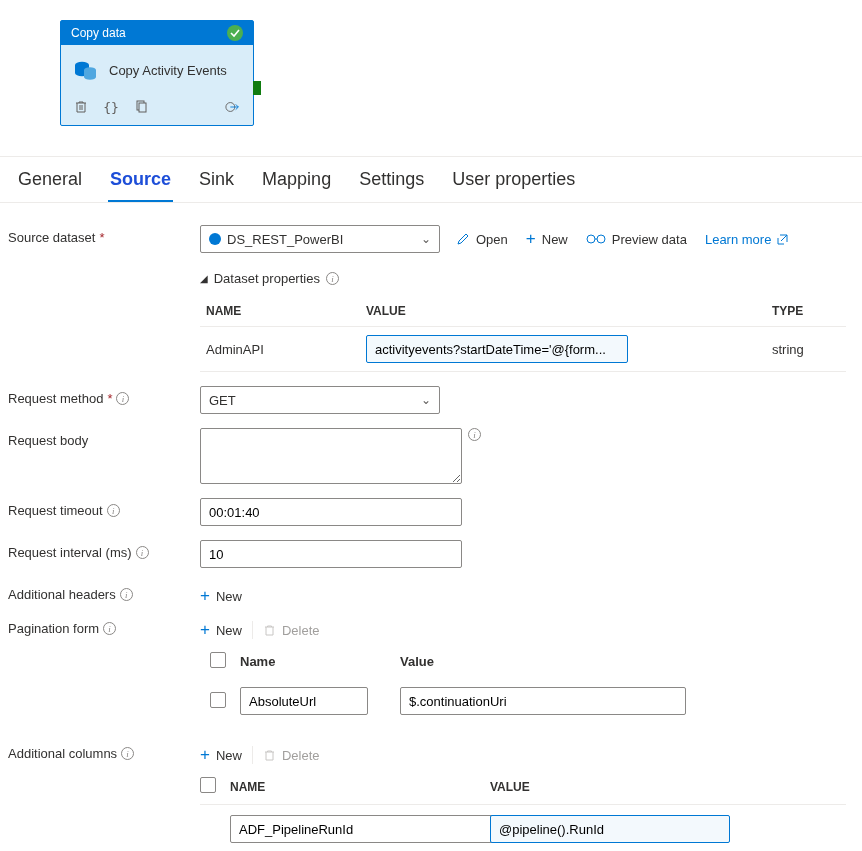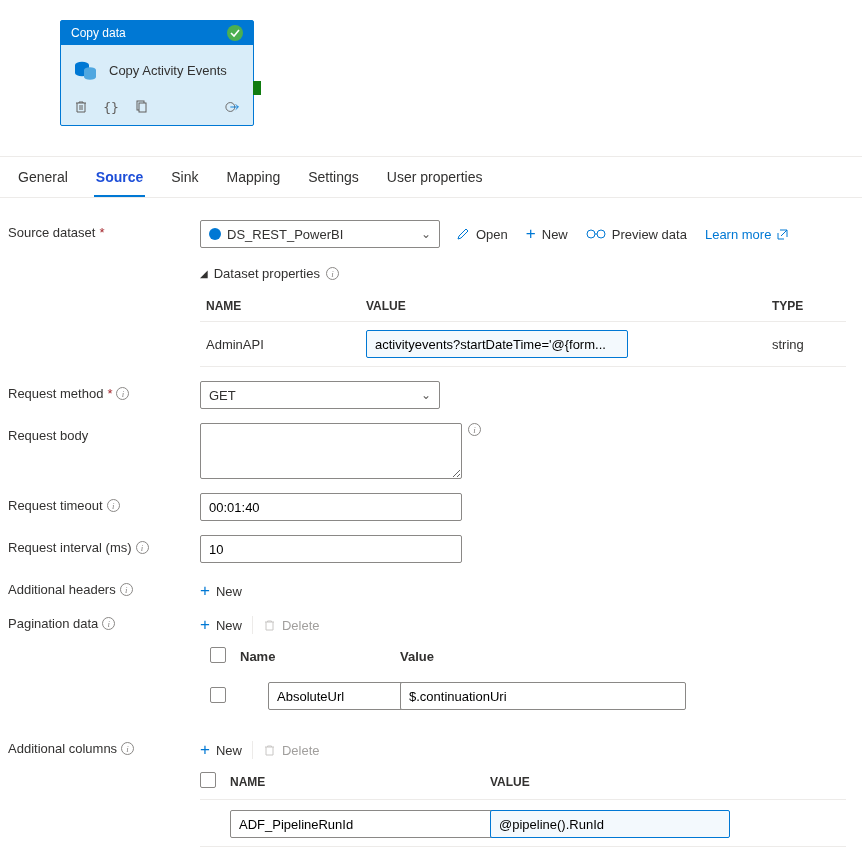--- a/index.html
+++ b/index.html
@@ -14,21 +14,21 @@
   .activity-icon { width: 26px; height: 26px; display:flex; align-items:center; justify-content:center; }
   .activity-title { font-size: 13px; color: #323130; }
   .activity-footer { display: flex; gap: 14px; padding: 8px 12px 10px 12px; align-items: center; }
   .foot-icon { width: 16px; height: 16px; color: #605e5c; display:flex; align-items:center; justify-content:center; }
   .activity-output { position: absolute; right: -8px; top: 60px; width: 8px; height: 14px; background: #107c10; }
   
   .divider { border: none; border-top: 1px solid #edebe9; margin: 0; }
   
   
   .tabs { display: flex; gap: 24px; padding: 0 16px; border-bottom: 1px solid #edebe9; }
-  .tab { padding: 12px 2px 10px 2px; font-size: 14px; color: #323130; cursor: pointer; border-bottom: 2px solid transparent; }
+  .tab { padding: 12px 2px 10px 2px; font-size: 18px; color: #323130; cursor: pointer; border-bottom: 2px solid transparent; }
   .tab.active { color: #1d4ed8; border-bottom-color: #0078d4; font-weight: 600; }
   
   
   .form-area { padding: 22px 16px 20px 8px; }
   .row { display: flex; align-items: flex-start; margin-bottom: 14px; }
   .row-label { width: 192px; padding-top: 5px; font-size: 13px; color: #323130; display: flex; align-items: center; gap: 4px; }
   .row-body { flex: 1; }
   .req { color: #a4262c; }
   .info { width: 13px; height: 13px; border: 1px solid #8a8886; border-radius: 50%; display: inline-flex; align-items: center; justify-content: center; font-size: 9px; color: #8a8886; font-style: italic; font-family: Georgia, serif; }
   
@@ -258,21 +258,21 @@
     <div class="row-body">
       <span class="btn-new">
         <span class="plus" style="color:#0078d4">+</span>
         <span>New</span>
       </span>
     </div>
   </div>
 
   <div class="row" style="margin-bottom:4px;">
     <div class="row-label">
-      <span>Pagination data</span>
+      <span>Pagination form</span>
       <span class="info">i</span>
     </div>
     <div class="row-body">
       <div style="display:flex;align-items:center;">
         <span class="btn-new">
           <span class="plus" style="color:#0078d4">+</span>
           <span>New</span>
         </span>
         <span class="vdiv"></span>
         <span class="btn-delete">
@@ -282,21 +282,21 @@
           <span>Delete</span>
         </span>
       </div>
       <div class="grid-header">
         <div class="col-chk"><span class="chk"></span></div>
         <div class="col-name">Name</div>
         <div class="col-val">Value</div>
       </div>
       <div class="grid-row">
         <div class="col-chk"><span class="chk"></span></div>
-        <div class="col-name"><input class="input-sm" style="width: 140px; margin-left: 28px;" value="AbsoluteUrl"></div>
+        <div class="col-name"><input class="input-sm" style="width: 128px;" value="AbsoluteUrl"></div>
         <div class="col-val"><input class="input-sm" style="width: 286px;" value="$.continuationUri"></div>
       </div>
     </div>
   </div>
 
   <div class="row" style="margin-top:18px;">
     <div class="row-label">
       <span>Additional columns</span>
       <span class="info">i</span>
     </div>

